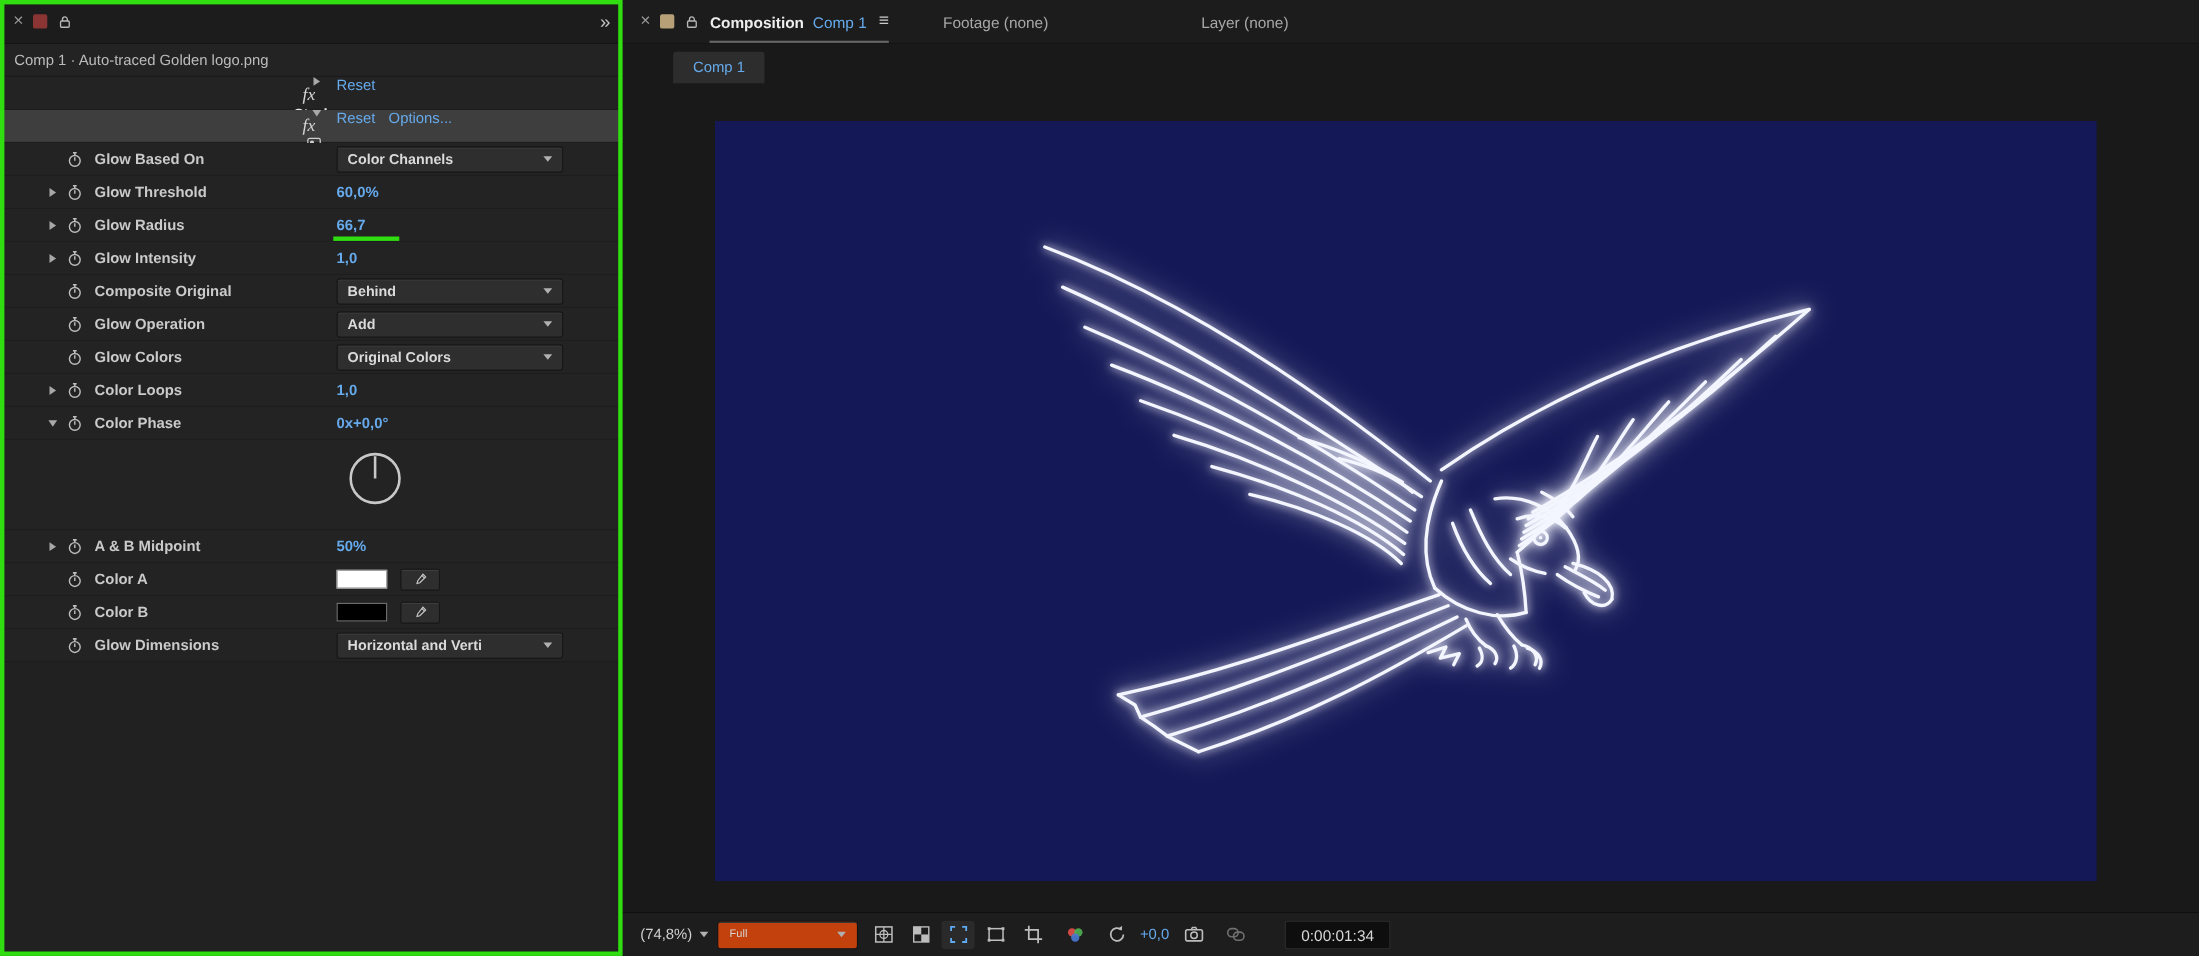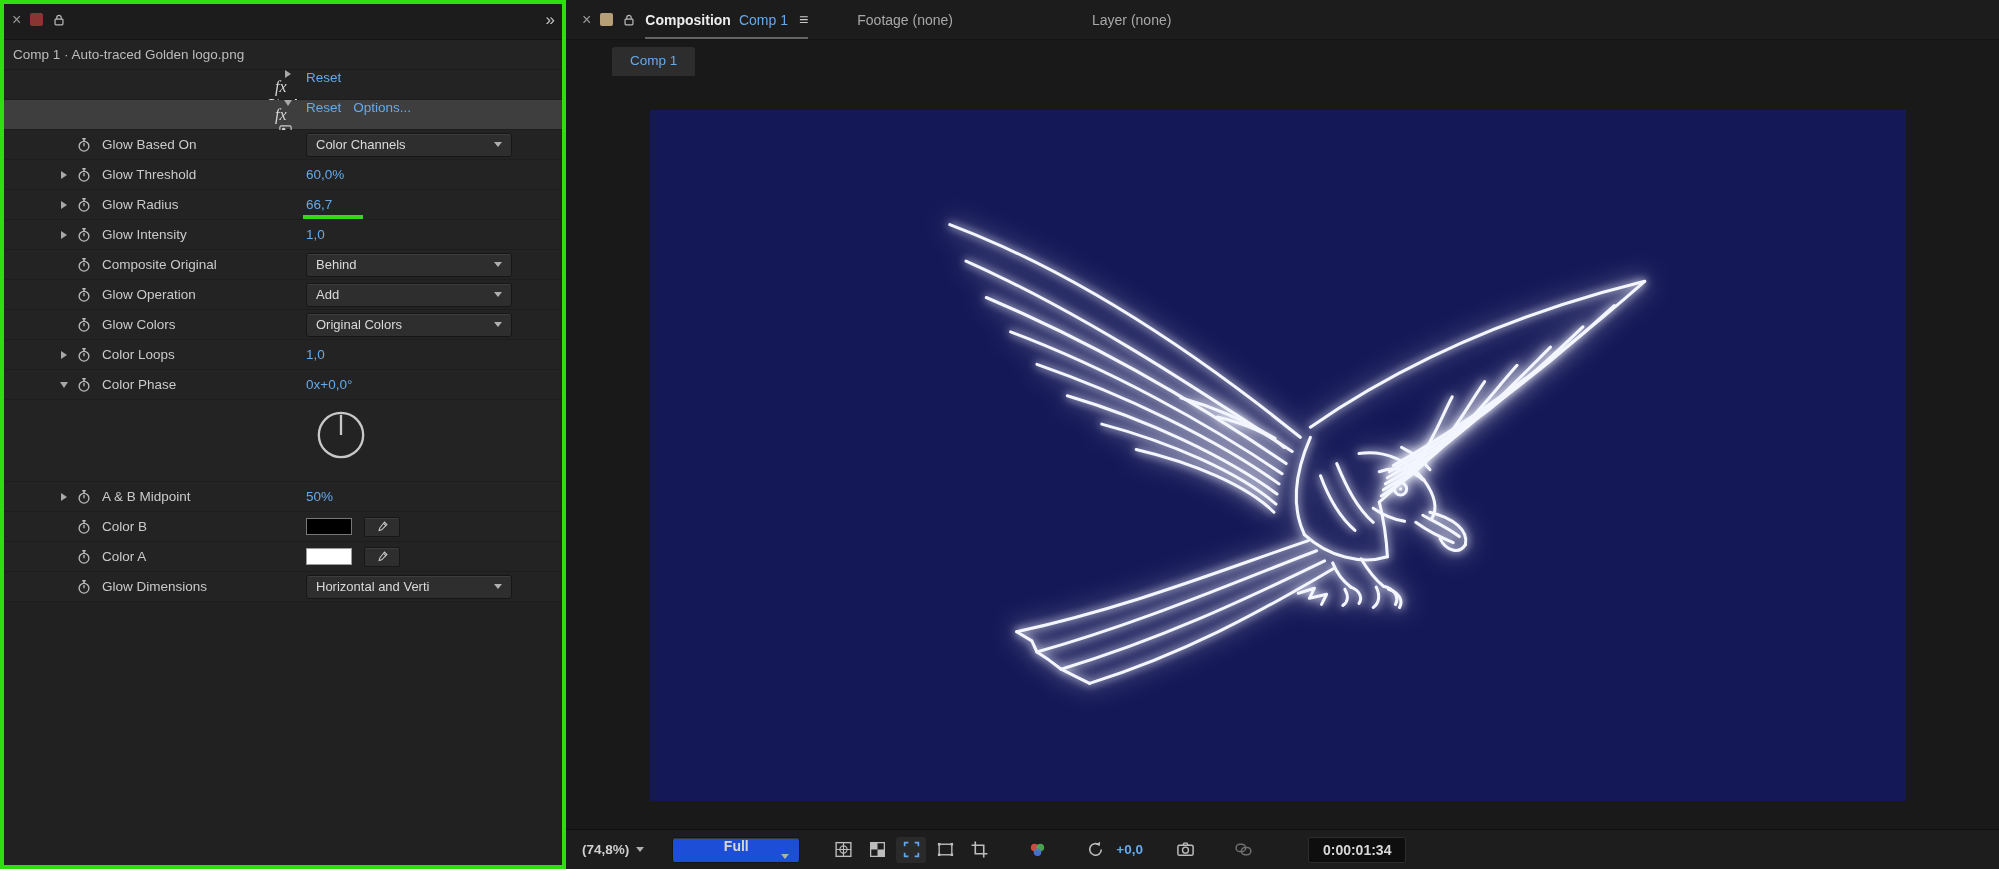--- a/index.html
+++ b/index.html
@@ -25,21 +25,21 @@
   .tab-underline { position:absolute; left:0; bottom:0; width:100%; height:2px; background:#646464; }
   .overflow { margin-left:auto; color:#c2c2c2; font-size:17px; letter-spacing:-1px; }
 
   .breadcrumb { height:30px; display:flex; align-items:center; padding:0 13px;
                 font-size:13.5px; color:#bcbcbc; background:#232323; border-bottom:1px solid #1b1b1b; }
 
   .row { position:relative; height:30px; display:flex; align-items:center;
          border-bottom:1px solid #1d1d1d; background:#232323; }
   .row.selected { background:#3e3e3e; }
   .effect-row { padding-left:10px;flex-direction:column; }
-  .param { padding-left:52px; }
+  .param { padding-left:36px;font-weight:bold; }
   .exp { width:24px; flex:none; display:flex; align-items:center; justify-content:center; }
   .tri { width:0; height:0; border-left:6px solid #a8a8a8;
          border-top:4.5px solid transparent; border-bottom:4.5px solid transparent; }
   .tri.open { border-left:4.5px solid transparent; border-right:4.5px solid transparent;
               border-top:6px solid #a8a8a8; border-bottom:none; }
   .fx { width:26px; flex:none; font-style:italic; font-family:"Liberation Serif", serif;
         color:#d6d6d6; font-size:16px; }
   .effect-icon { width:20px; flex:none; color:#cfcfcf; }
   .effect-icon svg { width:15px; height:15px; }
   .effname { color:#eaeaea; font-weight:bold; font-size:13.5px; }
@@ -79,25 +79,25 @@
 
   .comp-tab-row { height:36px; background:#191919; display:flex; align-items:flex-end; padding-left:46px; }
   .comp-tab { background:#2d2d2d; color:#66aaec; font-size:13.5px; padding:6px 18px 8px;
               border-radius:3px 3px 0 0; }
 
   .viewer { flex:1; position:relative; background:#191919; }
   .comp-view { position:absolute; left:84px; top:34px; width:1256px; height:691px; background:#141856; }
   .comp-view svg { width:100%; height:100%; display:block; }
 
   .viewer-toolbar { height:40px; background:#1d1d1d; border-top:1px solid #0f0f0f;
-                    display:flex; align-items:center; gap:28px; padding:0 16px;font-weight:bold; }
+                    display:flex; align-items:center; gap:8px; padding:0 16px; }
   .tb-zoom { display:flex; align-items:center; gap:7px; color:#cfcfcf; font-size:13.5px; }
-  .tb-dd { width:128px; height:26px; background:#1d4ed8; border:1px solid #141414;
+  .tb-dd { width:128px; height:26px; background:#c2410c; border:1px solid #141414;
            box-shadow:inset 0 1px 0 #383838; border-radius:3px;
-           display:flex; align-items:center; padding:0 10px; color:#d6d6d6; font-size:14px;flex-direction:column; }
+           display:flex; align-items:center; padding:0 10px; color:#d6d6d6; font-size:10px; }
   .tb-dd .dd-chev { margin-left:auto; }
   .tb-group { display:flex; gap:4px; }
   .tb-btn { width:30px; height:26px; border-radius:3px; color:#bdbdbd;
             display:flex; align-items:center; justify-content:center; }
   .tb-btn svg { width:19px; height:19px; }
   .tb-btn.active { color:#5ea9f2; background:#2a2a2a; }
   .tb-btn.dim { color:#6f6f6f; }
   .tb-exposure { display:flex; align-items:center; gap:6px; }
   .tc { background:#0e0e0e; border:1px solid #2c2c2c; border-radius:2px; padding:4px 14px;
         color:#d8d8d8; font-size:14px; margin-left:21px; white-space:nowrap; }
@@ -388,41 +388,41 @@
       </div>
     </div>
 
     <div class="row param">
       <span class="exp"></span>
       <span class="swi icon">
           <svg>
             <use href="#i-stopwatch"></use>
           </svg>
         </span>
+      <span class="plabel">Color A</span>
+      <div class="col2">
+        <span class="cswatch swatch-a"></span>
+        <span class="mini-btn">
+            <svg>
+              <use href="#i-dropper"></use>
+            </svg>
+          </span>
+      </div>
+    </div>
+
+    <div class="row param">
+      <span class="exp"></span>
+      <span class="swi icon">
+          <svg>
+            <use href="#i-stopwatch"></use>
+          </svg>
+        </span>
       <span class="plabel">Color B</span>
       <div class="col2">
         <span class="cswatch swatch-b"></span>
-        <span class="mini-btn">
-            <svg>
-              <use href="#i-dropper"></use>
-            </svg>
-          </span>
-      </div>
-    </div>
-
-    <div class="row param">
-      <span class="exp"></span>
-      <span class="swi icon">
-          <svg>
-            <use href="#i-stopwatch"></use>
-          </svg>
-        </span>
-      <span class="plabel">Color A</span>
-      <div class="col2">
-        <span class="cswatch swatch-a"></span>
         <span class="mini-btn">
             <svg>
               <use href="#i-dropper"></use>
             </svg>
           </span>
       </div>
     </div>
 
     <div class="row param">
       <span class="exp"></span>

